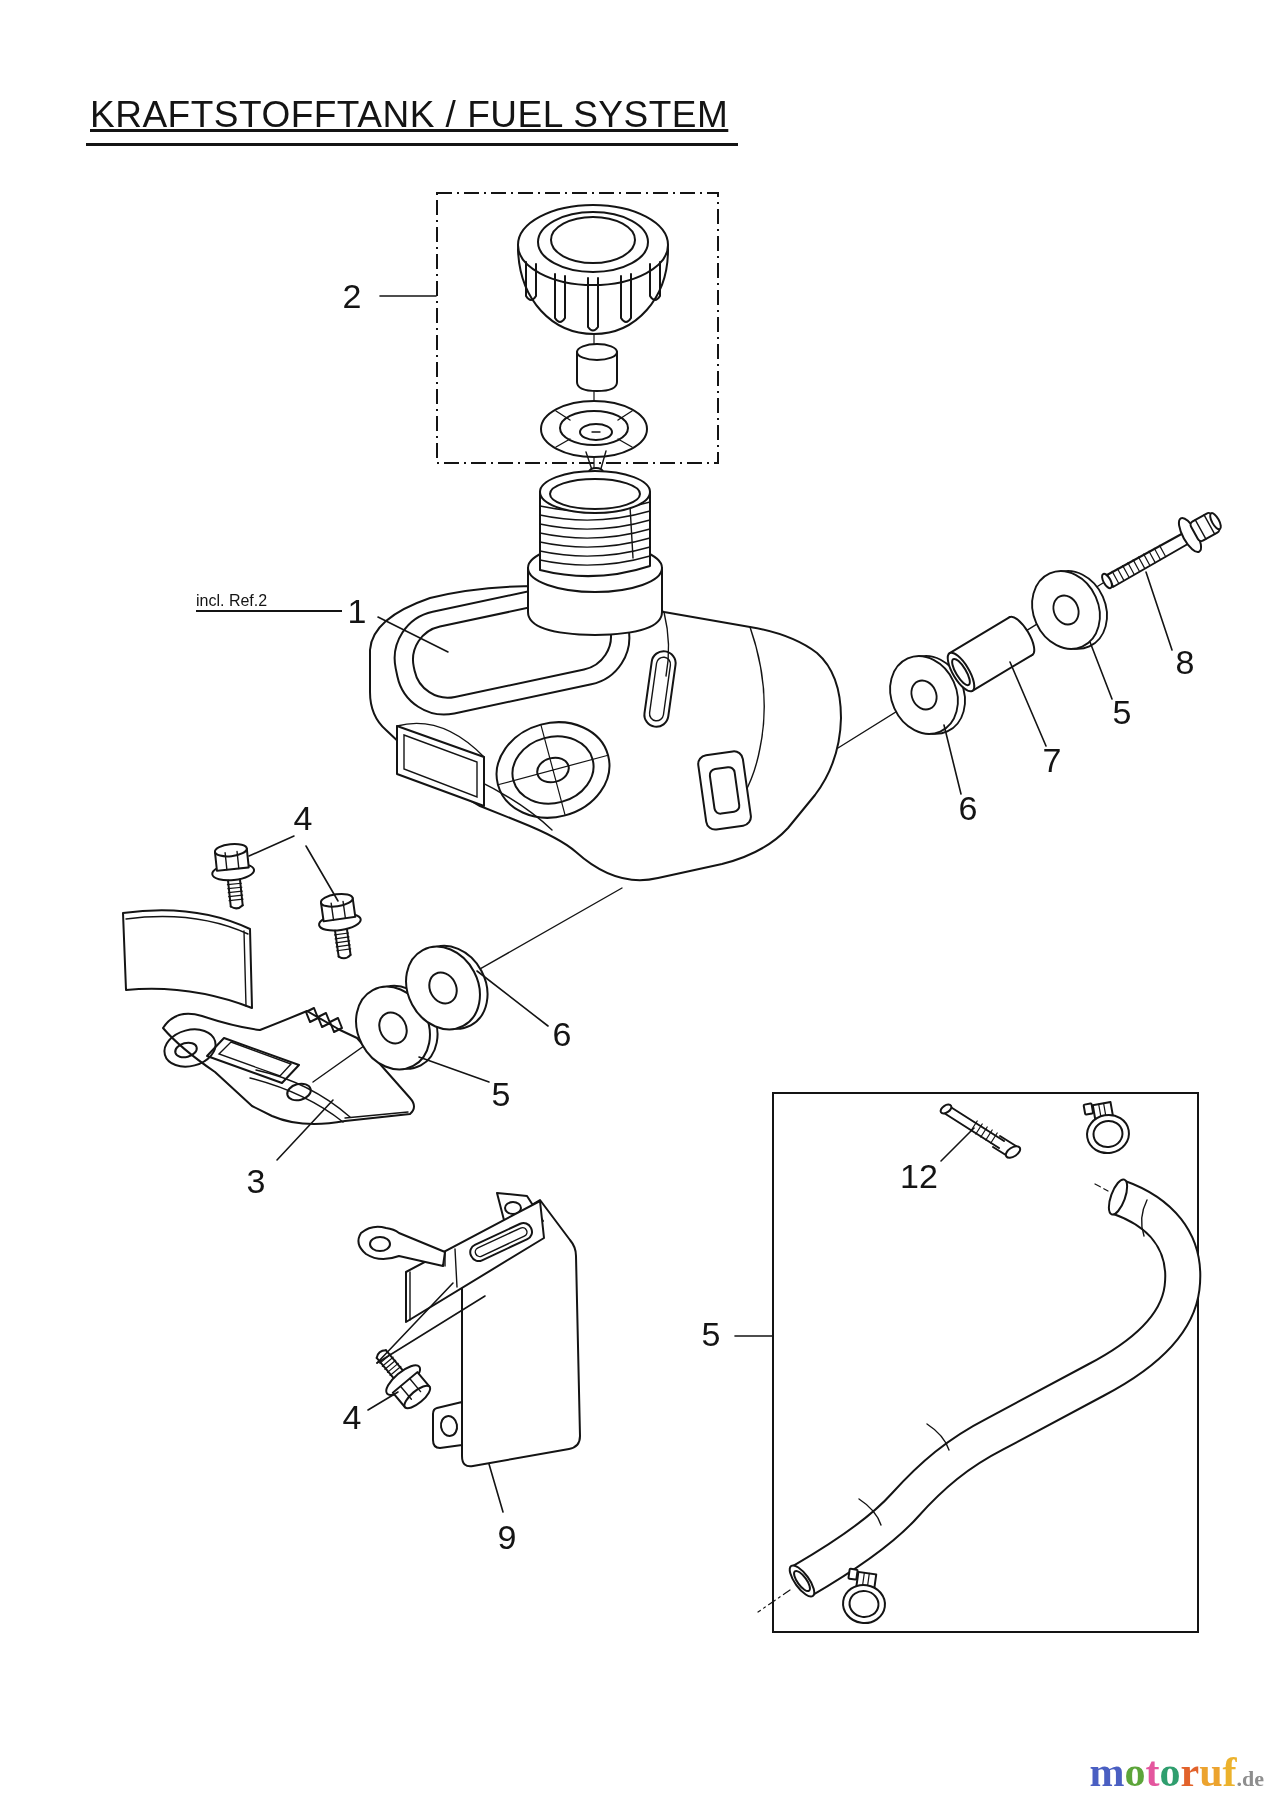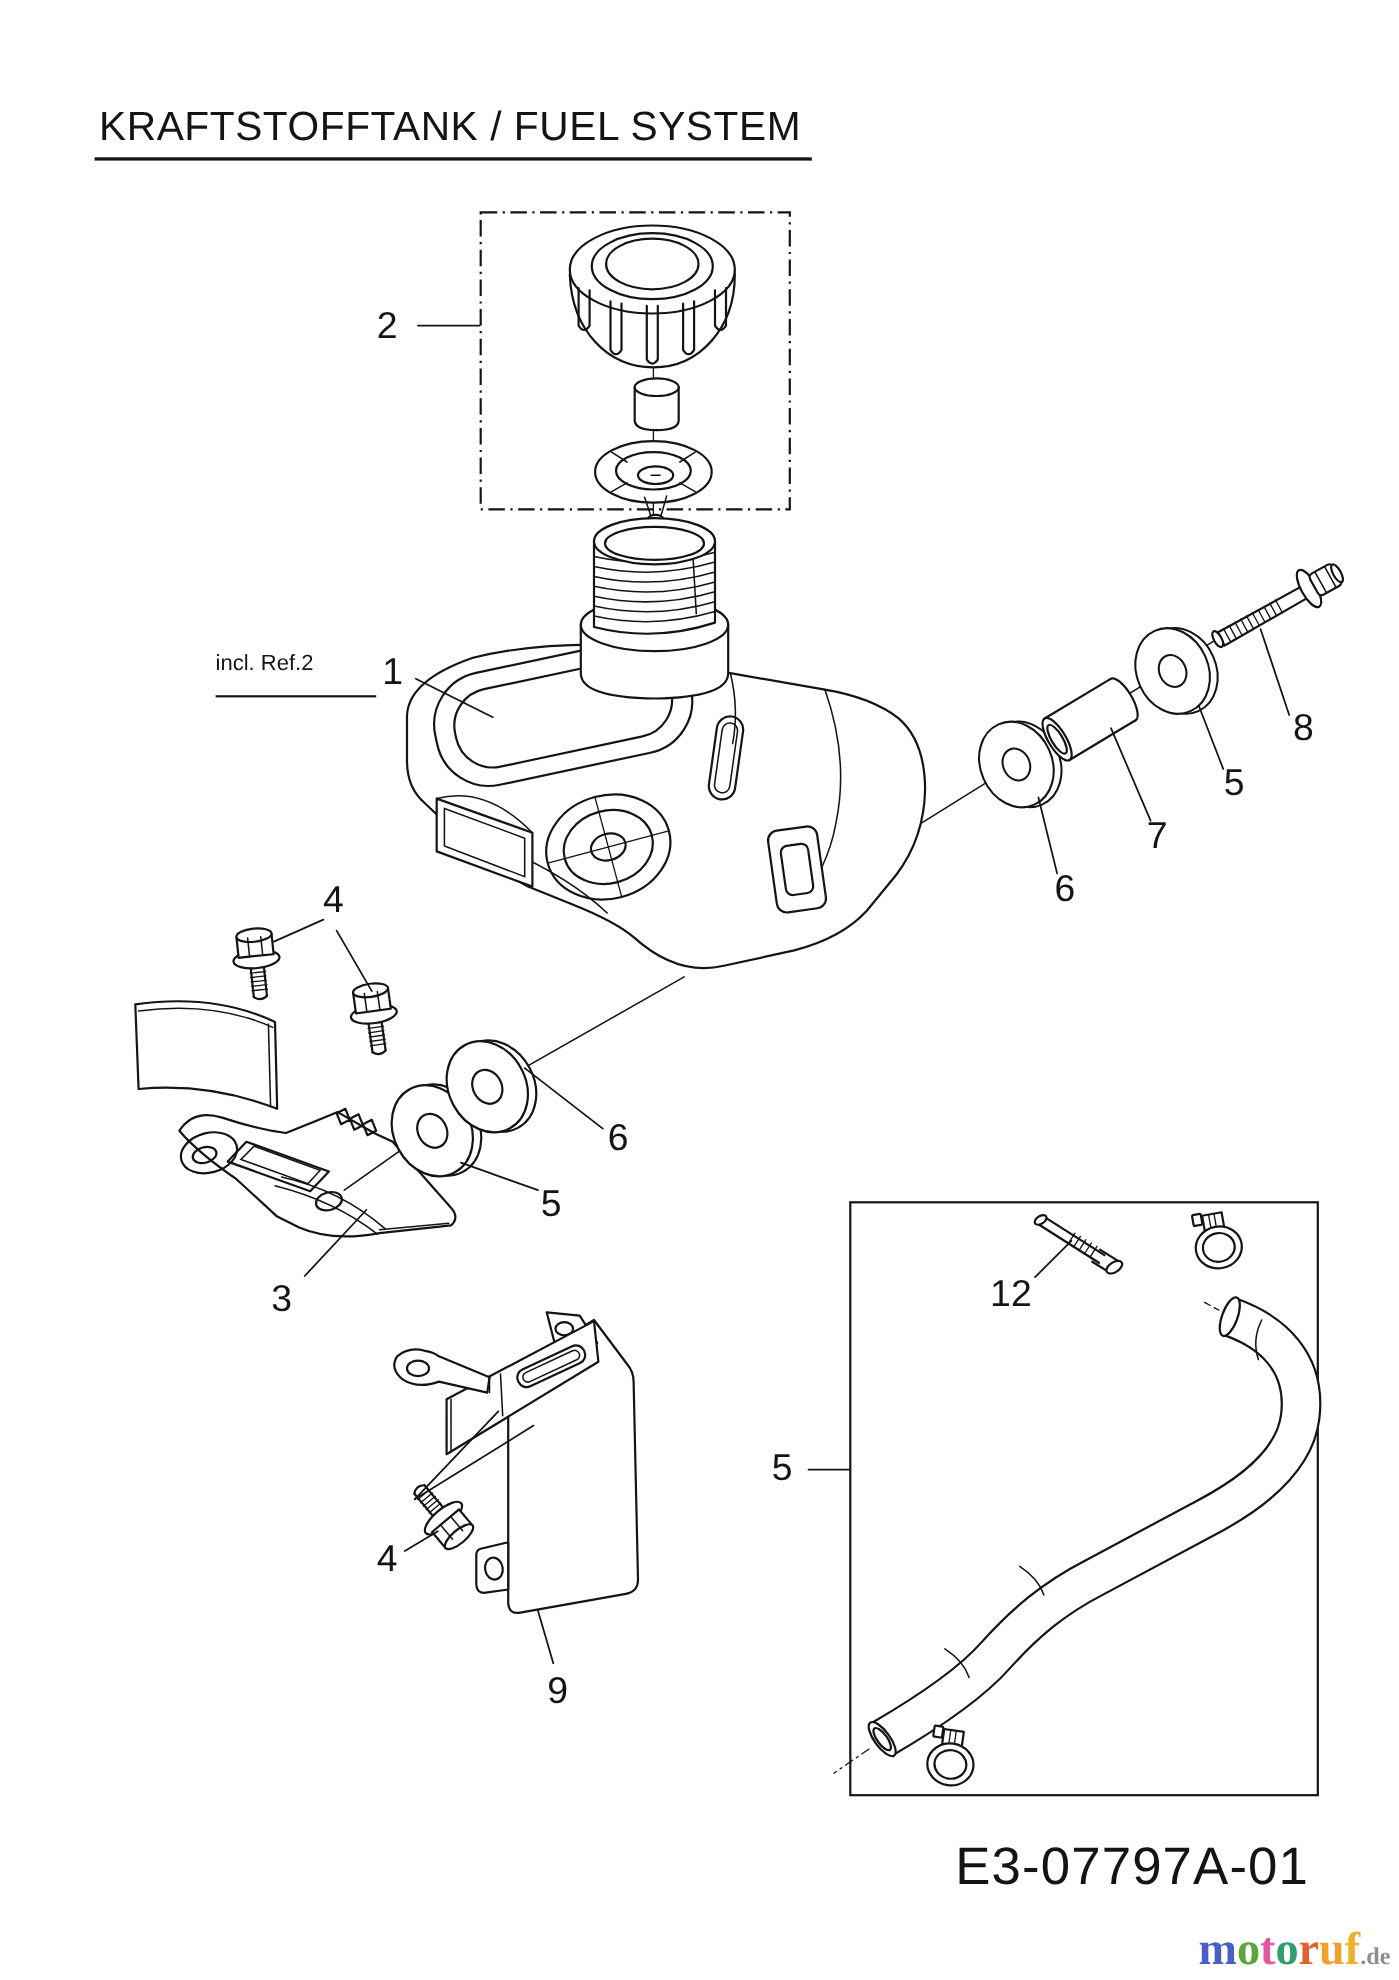--- a/index.html
+++ b/index.html
@@ -1,22 +1,22 @@
 <!DOCTYPE html>
 <html><head>
 <meta charset="utf-8">
 <style>
   html,body{margin:0;padding:0;background:#fff;}
   .page{position:relative;width:1272px;height:1800px;background:#fff;overflow:hidden;
         font-family:"Liberation Sans", sans-serif;color:#141414;}
   .art{position:absolute;left:0;top:0;}
   .page-title{position:absolute;left:86px;top:94px;font-size:37px;letter-spacing:.5px;
-        border-bottom:3px solid #141414;padding:0 10px 7px 4px;white-space:nowrap;}
-  .note-incl{position:absolute;left:196px;top:592px;width:146px;font-size:20px;
-        border-bottom:2px solid #141414;padding-bottom:17px;}
+        border-bottom:3px solid #141414;padding:0 10px 7px 4px;white-space:nowrap;text-decoration:underline;}
+  .note-incl{position:absolute;left:196px;top:592px;width:146px;font-size:16px;
+        border-bottom:2px solid #141414;padding-bottom:0;}
   .callout{position:absolute;font-size:34px;transform:translate(-50%,-50%);line-height:1;}
   .drawing-code{position:absolute;right:82px;top:1670px;font-size:48px;letter-spacing:1px;}
   .logo{position:absolute;right:8px;top:1748px;font-family:"Liberation Serif", serif;
         font-weight:bold;font-size:42px;white-space:nowrap;}
   .logo .suffix{font-size:22px;font-weight:bold;}
   .ln{fill:none;stroke:#141414;stroke-width:2;stroke-linecap:round;stroke-linejoin:round;}
   .fw{fill:#ffffff;stroke:#141414;stroke-width:2;stroke-linejoin:round;}
   .fwn{fill:#ffffff;stroke:none;}
   .thin{fill:none;stroke:#141414;stroke-width:1.4;stroke-linecap:round;}
   .hair{fill:none;stroke:#141414;stroke-width:1.2;stroke-linecap:round;}
@@ -281,19 +281,18 @@
 <div class="callout" style="left:968px;top:808px">6</div>
 <div class="callout" style="left:303px;top:818px">4</div>
 <div class="callout" style="left:562px;top:1034px">6</div>
 <div class="callout" style="left:501px;top:1094px">5</div>
 <div class="callout" style="left:256px;top:1181px">3</div>
 <div class="callout" style="left:919px;top:1176px">12</div>
 <div class="callout" style="left:711px;top:1334px">5</div>
 <div class="callout" style="left:352px;top:1417px">4</div>
 <div class="callout" style="left:507px;top:1537px">9</div>
 
-<div class="drawing-code">E3-07797A-01</div>
 
 <div class="logo">
   <span style="color:#4a5fc2">m</span><span style="color:#5da53a">o</span><span style="color:#e4569e">t</span><span style="color:#2f9e6e">o</span><span style="color:#e2622b">r</span><span style="color:#eca32e">u</span><span style="color:#ecb22c">f</span><span class="suffix" style="color: rgb(142, 142, 142);">.de</span>
 </div>
 
 </div>
 
 </body></html>

